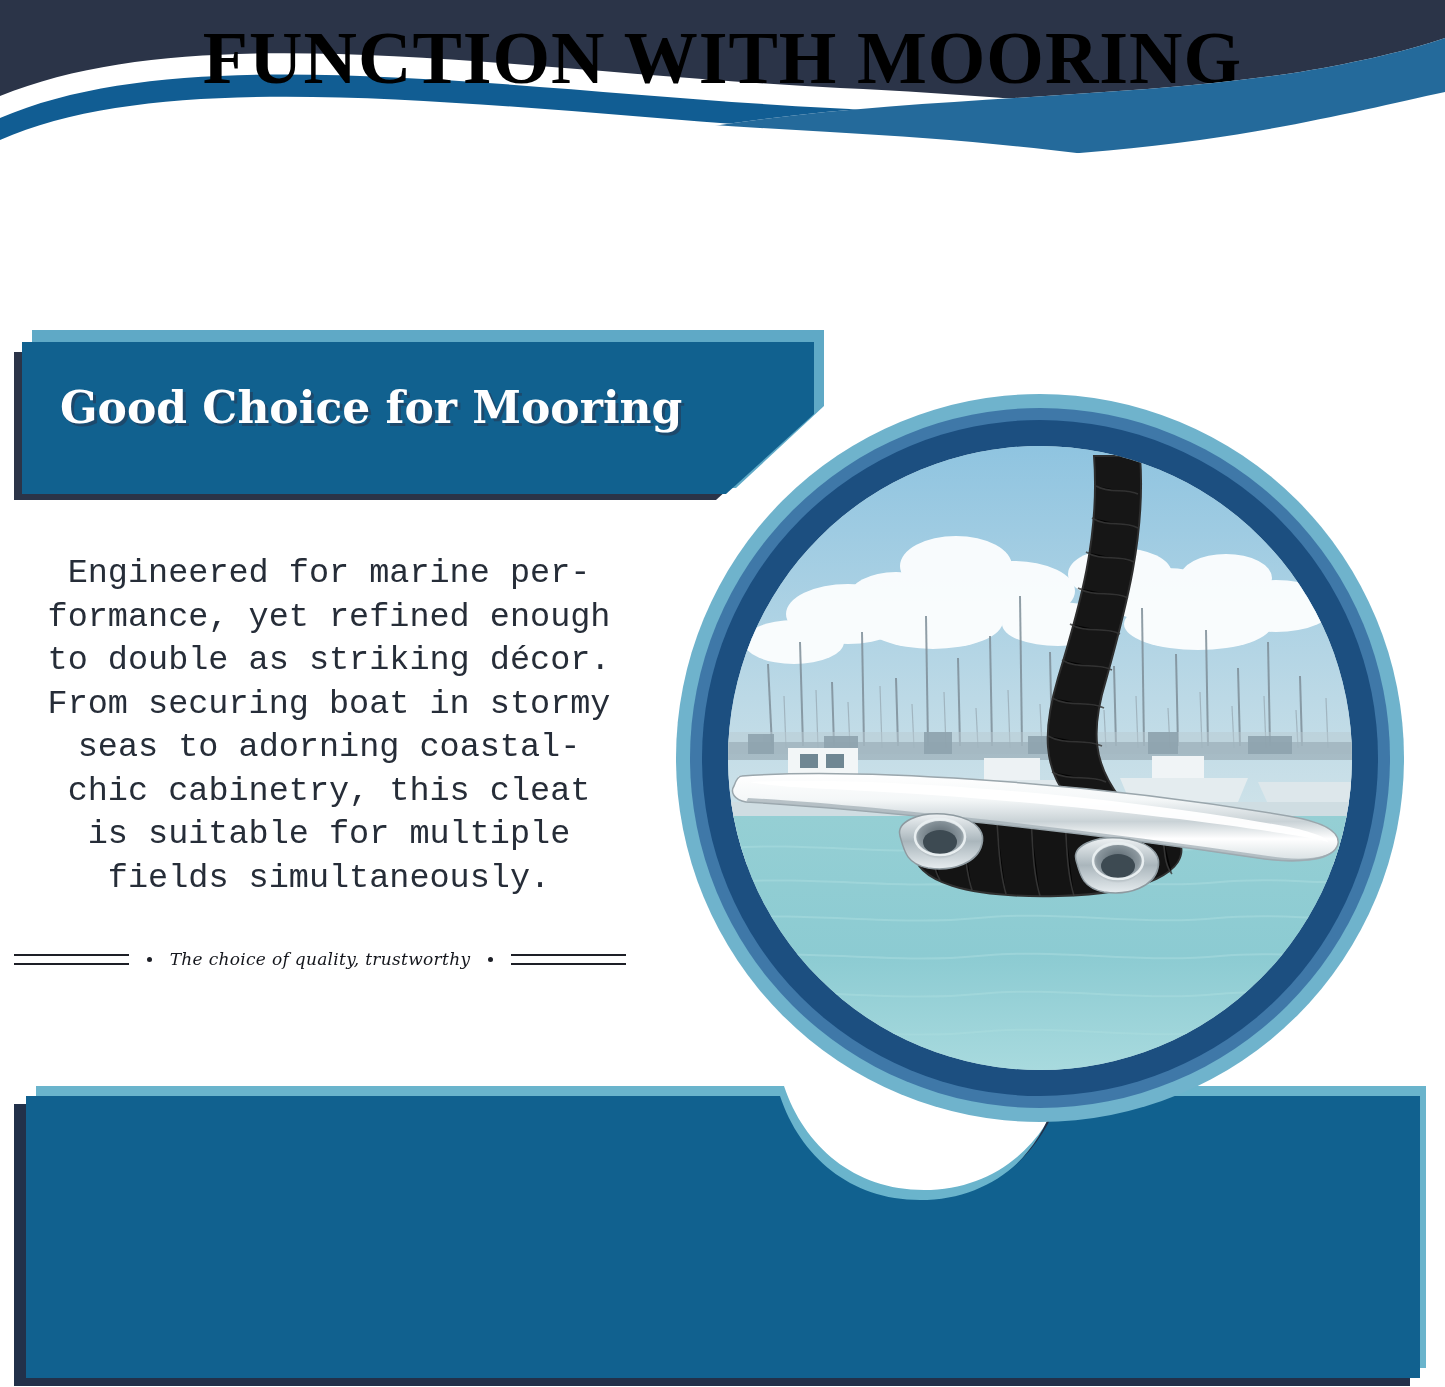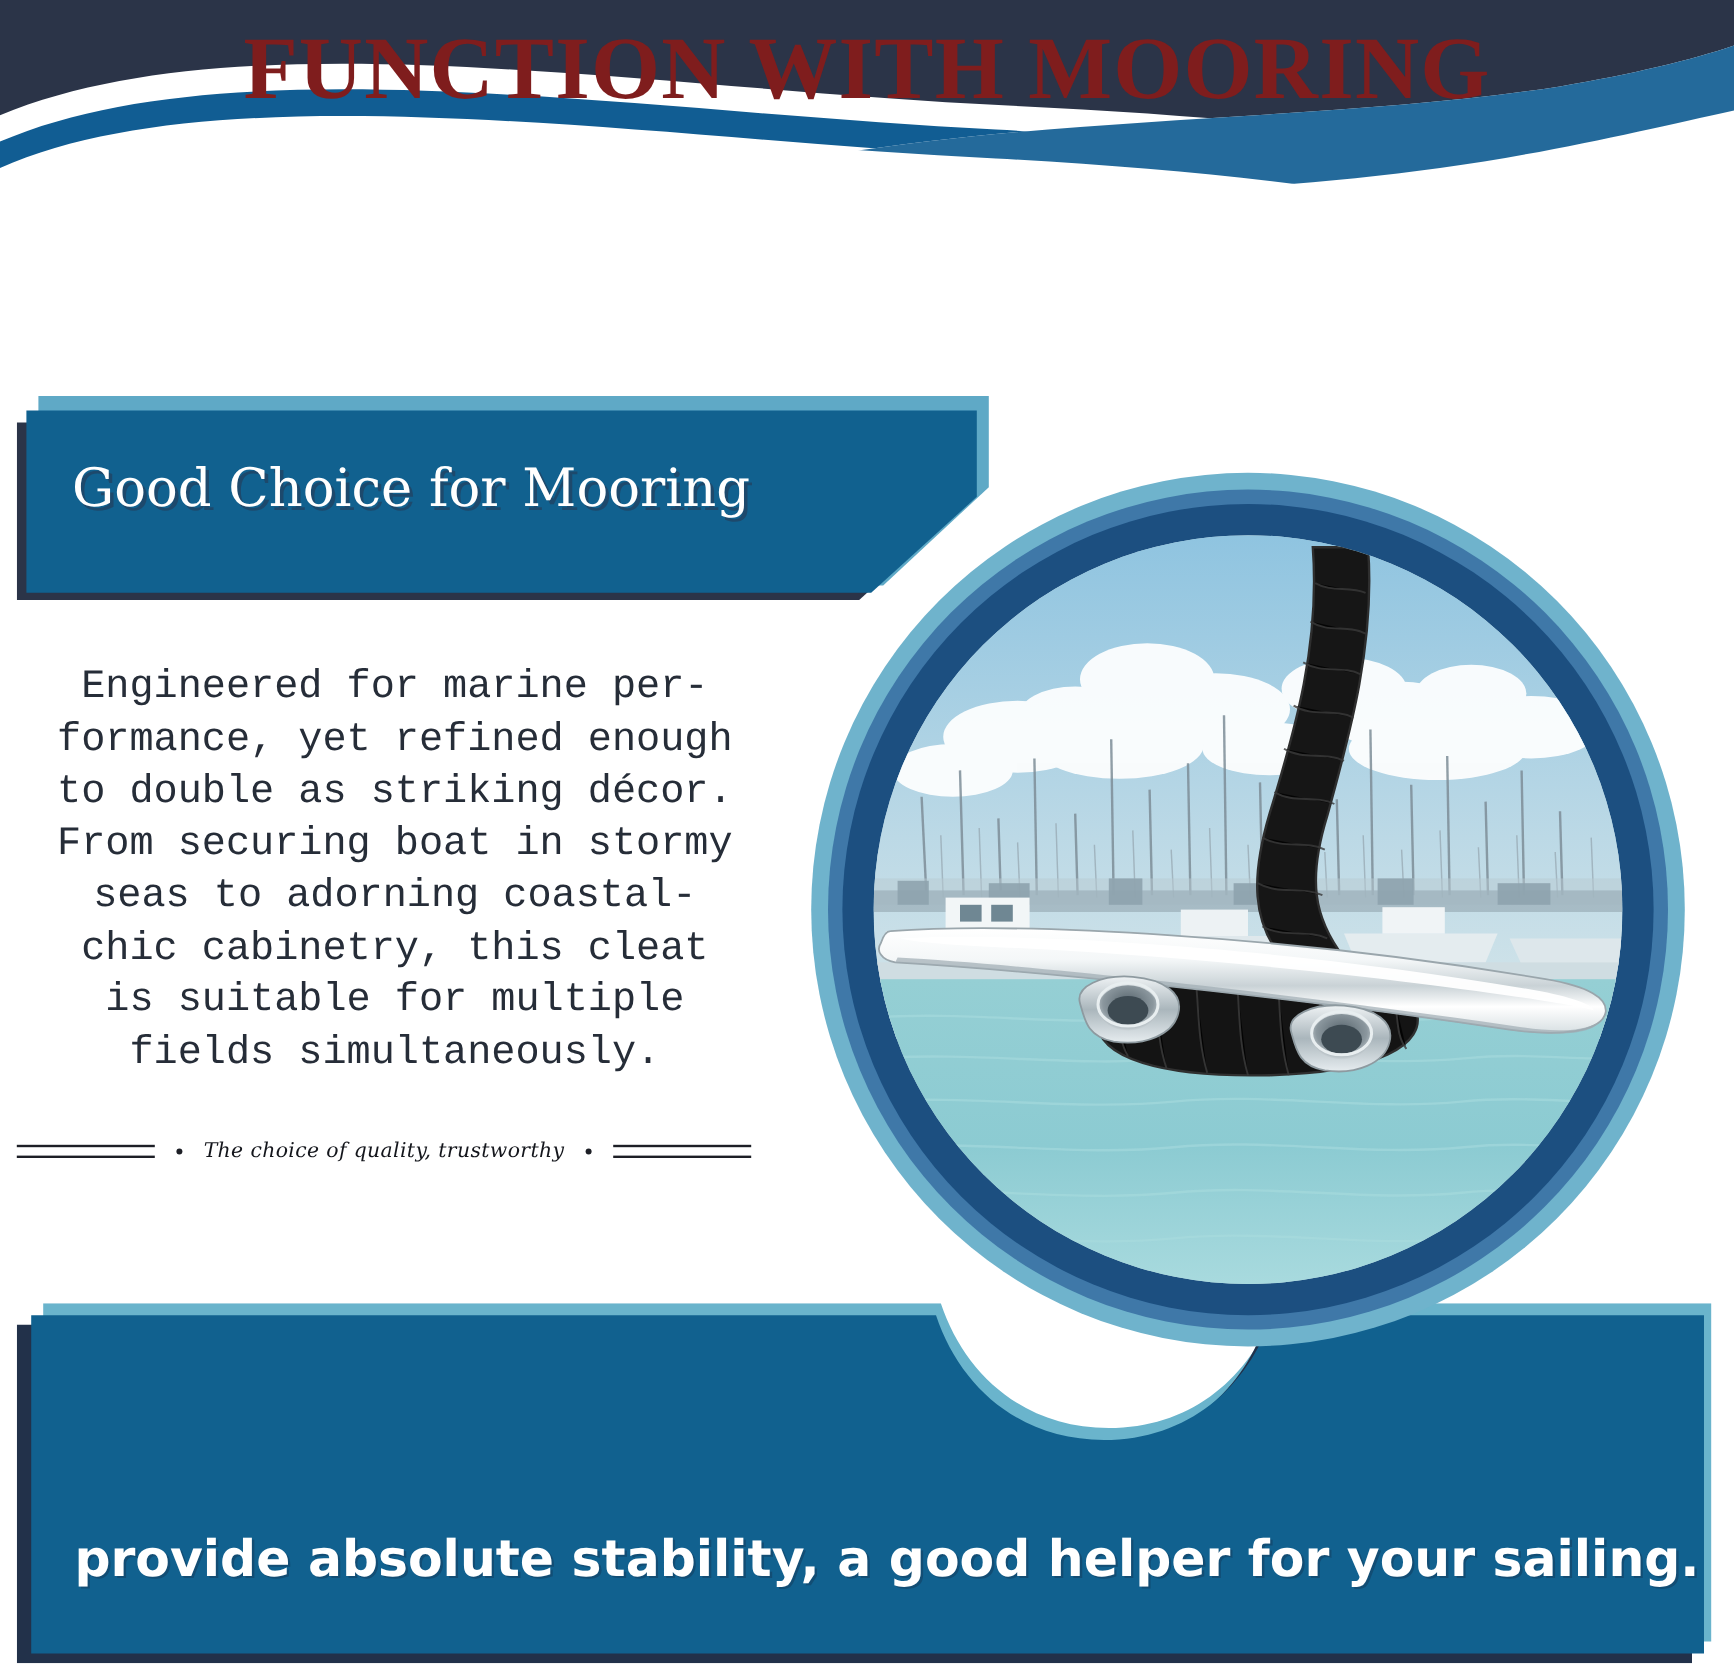--- a/index.html
+++ b/index.html
@@ -26,21 +26,21 @@
   .header-svg { position: absolute; left: 0; top: 0; }
   .header-title {
     position: absolute;
     left: 0; top: 16px;
     width: 1445px;
     text-align: center;
     font-family: "Liberation Serif", serif;
     font-weight: bold;
     font-size: 74px;
     letter-spacing: 1px;
-    color: #7f1d1d;
+    color: #000000;
     z-index: 2;
     white-space: nowrap;
   }
   .header-wave-over {
     position: absolute;
     left: 0; top: 0;
     z-index: 3;
     pointer-events: none;
   }
 
@@ -91,21 +91,21 @@
     width: 820px;
     height: 172px;
     z-index: 5;
   }
   .banner-top-svg { position: absolute; left: 0; top: 0; }
   .banner-top-label {
     position: absolute;
     left: 46px;
     top: 54px;
     font-family: "DejaVu Serif", serif;
-    font-weight: normal;
+    font-weight: bold;
     font-size: 44px;
     color: #ffffff;
     letter-spacing: 0px;
     text-shadow: 3px 3px 0 rgba(40,55,80,0.55);
     white-space: nowrap;
     z-index: 2;
   }
 
   
   .body-text {
@@ -440,14 +440,13 @@
 
     <path d="M22,0 L770,0 C790,60 840,104 910,104 C980,104 1030,60 1050,0 L1412,0
              L1412,282 L22,282 Z" fill="#6ab4cc"></path>
 
     <path d="M0,18 L760,18 C780,76 832,120 900,120 C968,120 1020,76 1040,18 L1396,18
              L1396,300 L0,300 Z" fill="#22314a"></path>
 
     <path d="M12,10 L766,10 C786,70 836,114 906,114 C976,114 1026,70 1046,10 L1406,10
              L1406,292 L12,292 Z" fill="#11618f"></path>
   </svg>
-  <div class="banner-bottom-l2">provide absolute stability, a good helper for your sailing.</div>
 </div>
 
 </body></html>

